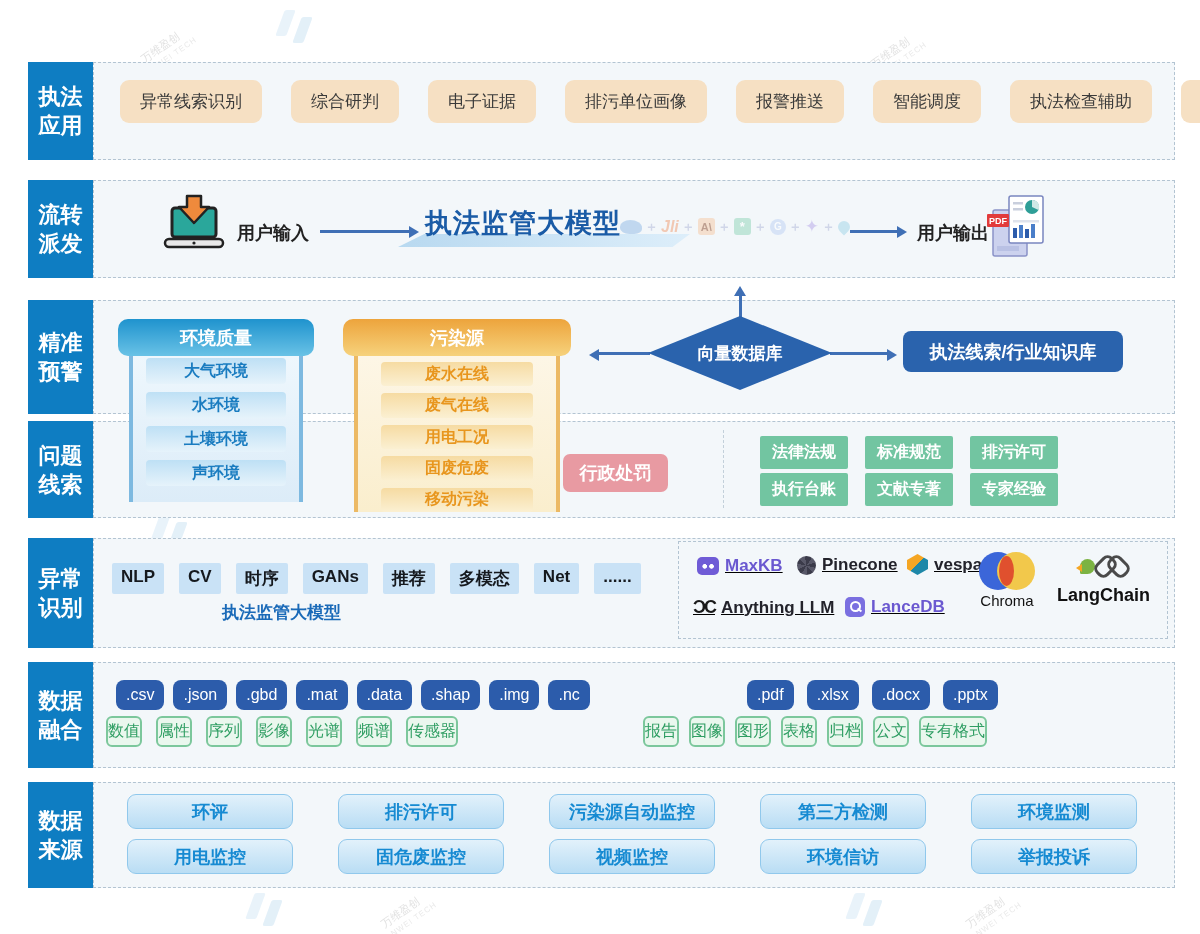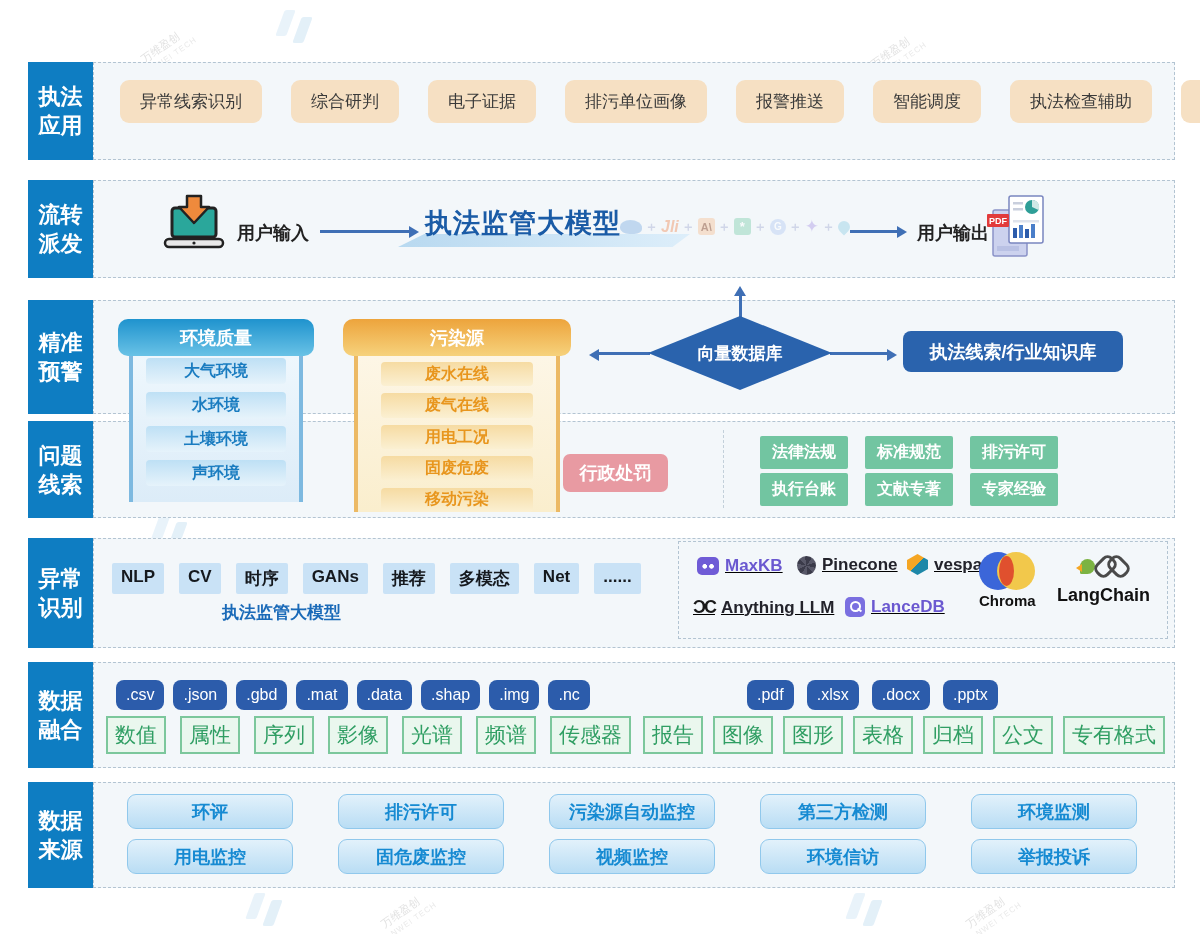--- a/index.html
+++ b/index.html
@@ -89,26 +89,26 @@
   .cc-blue{left:0;background:#3b66d9;}
   .cc-yellow{left:18px;background:#f2c84b;}
   .cc-red{left:20px;top:4px;width:15px;height:30px;border-radius:50%;background:#e0502e;}
   .langchain-wrap{position:absolute;display:flex;flex-direction:column;align-items:center;gap:3px;}
   .lc-icons{display:flex;align-items:center;gap:2px;height:32px;}
   .parrot{width:15px;height:15px;background:#7cb342;border-radius:50% 50% 50% 10%;position:relative;}
   .parrot::before{content:"";position:absolute;left:-4px;top:5px;border-top:4px solid transparent;border-bottom:4px solid transparent;border-right:6px solid #f5a623;}
   .ring{width:11px;height:17px;border:3px solid #4a4a4a;border-radius:7px;transform:rotate(45deg);}
   .ring.r2{margin-left:-6px;transform:rotate(-45deg);}
   .lc-name{font-size:18px;font-weight:bold;color:#111;}
-  .ch-name{font-size:15px;font-weight:bold;color:#111;margin-top:2px;}
+  .ch-name{font-size:15px;font-weight:normal;color:#111;margin-top:2px;}
   
   .exts{position:absolute;display:flex;z-index:2;}
   .chip-dblue{background:#2c5cab;color:#fff;font-size:16px;padding:6px 10px;border-radius:8px;white-space:nowrap;}
   .cats{position:absolute;display:flex;z-index:2;}
-  .chip-gline{background:#eaf7ee;border:2px solid #7cc79c;color:#2f9e63;font-size:21px;padding:3px 7px;border-radius:0;white-space:nowrap;}
+  .chip-gline{background:#eaf7ee;border:2px solid #7cc79c;color:#2f9e63;font-size:16px;padding:3px 0;border-radius:6px;white-space:nowrap;}
   
   .srcrow{position:absolute;left:127px;display:flex;gap:45px;z-index:2;}
   .pill-src{width:164px;height:33px;background:linear-gradient(180deg,#e2f1fb,#b9ddf4);border:1.5px solid #90c8ec;
     border-radius:9px;display:flex;align-items:center;justify-content:center;color:#168ad2;font-size:18px;font-weight:bold;}
   
   .iconabs{position:absolute;z-index:3;}
 </style>
 </head>
 <body>
 

